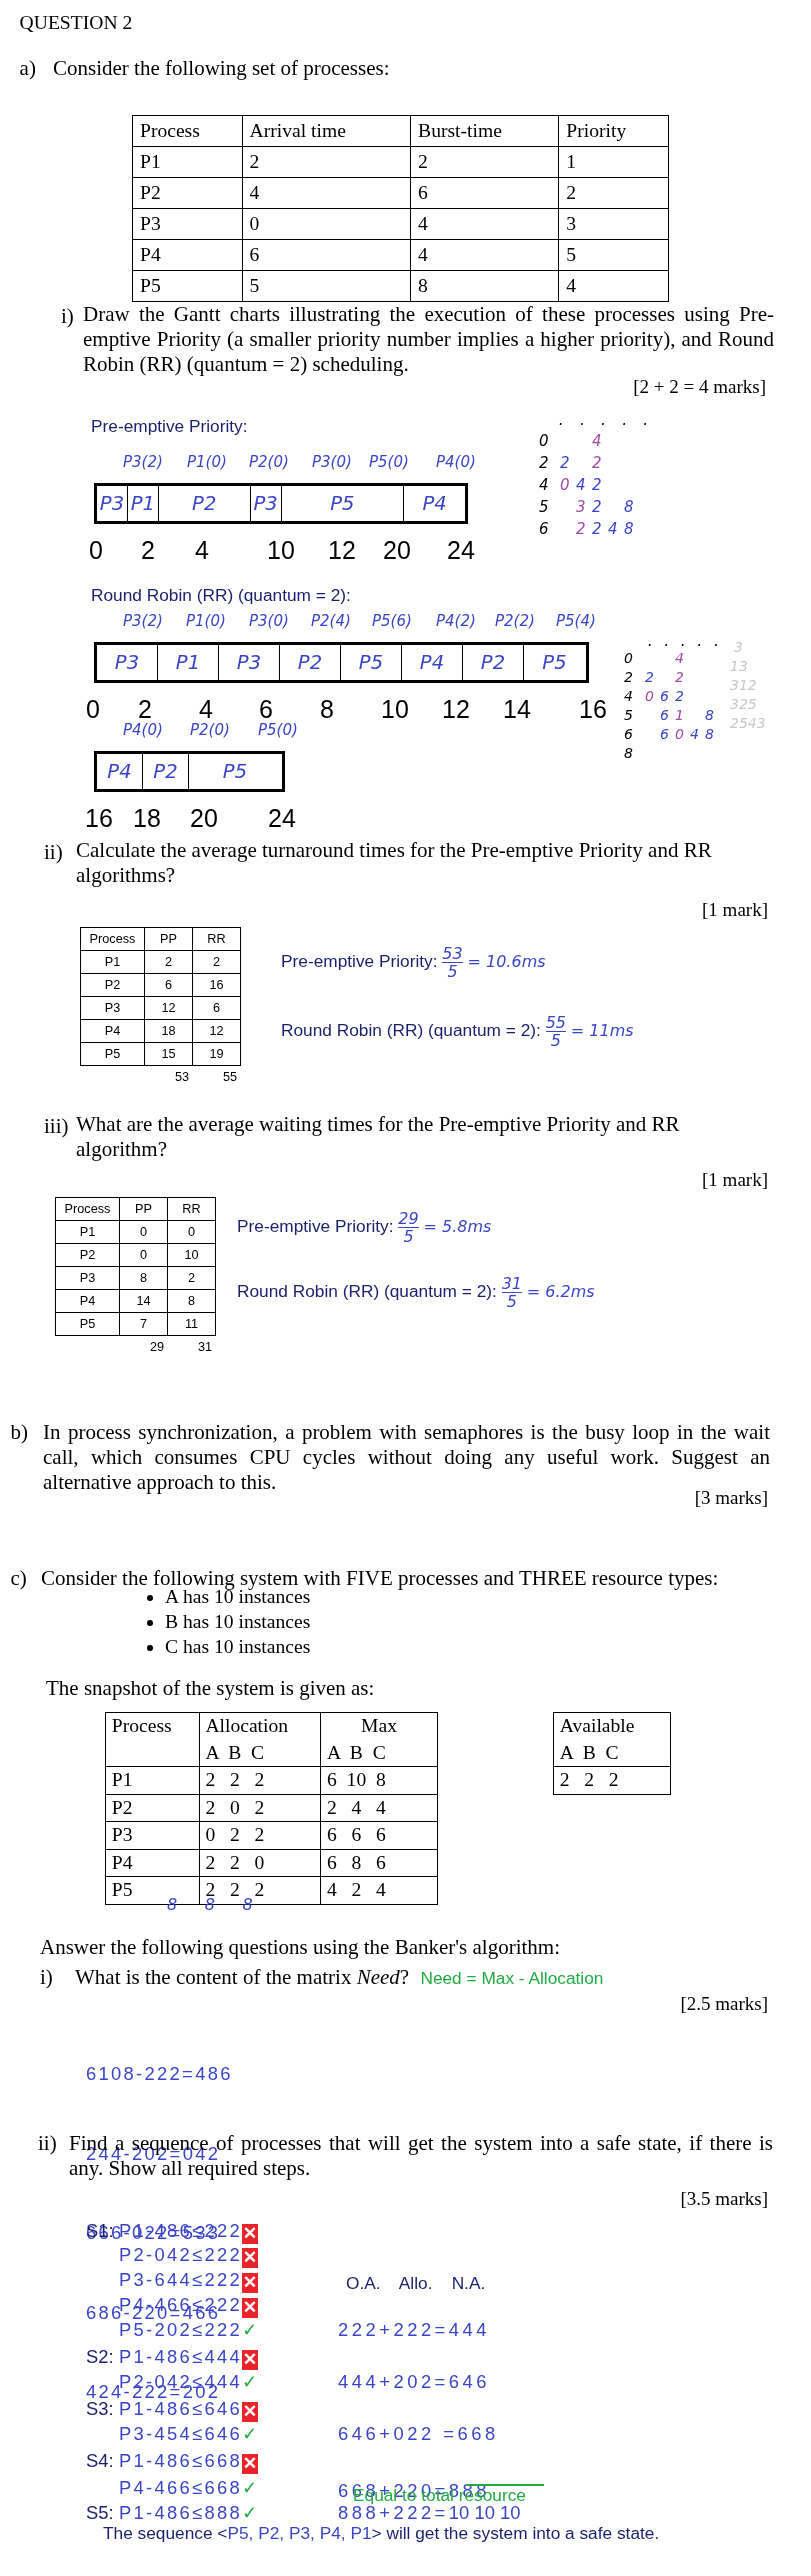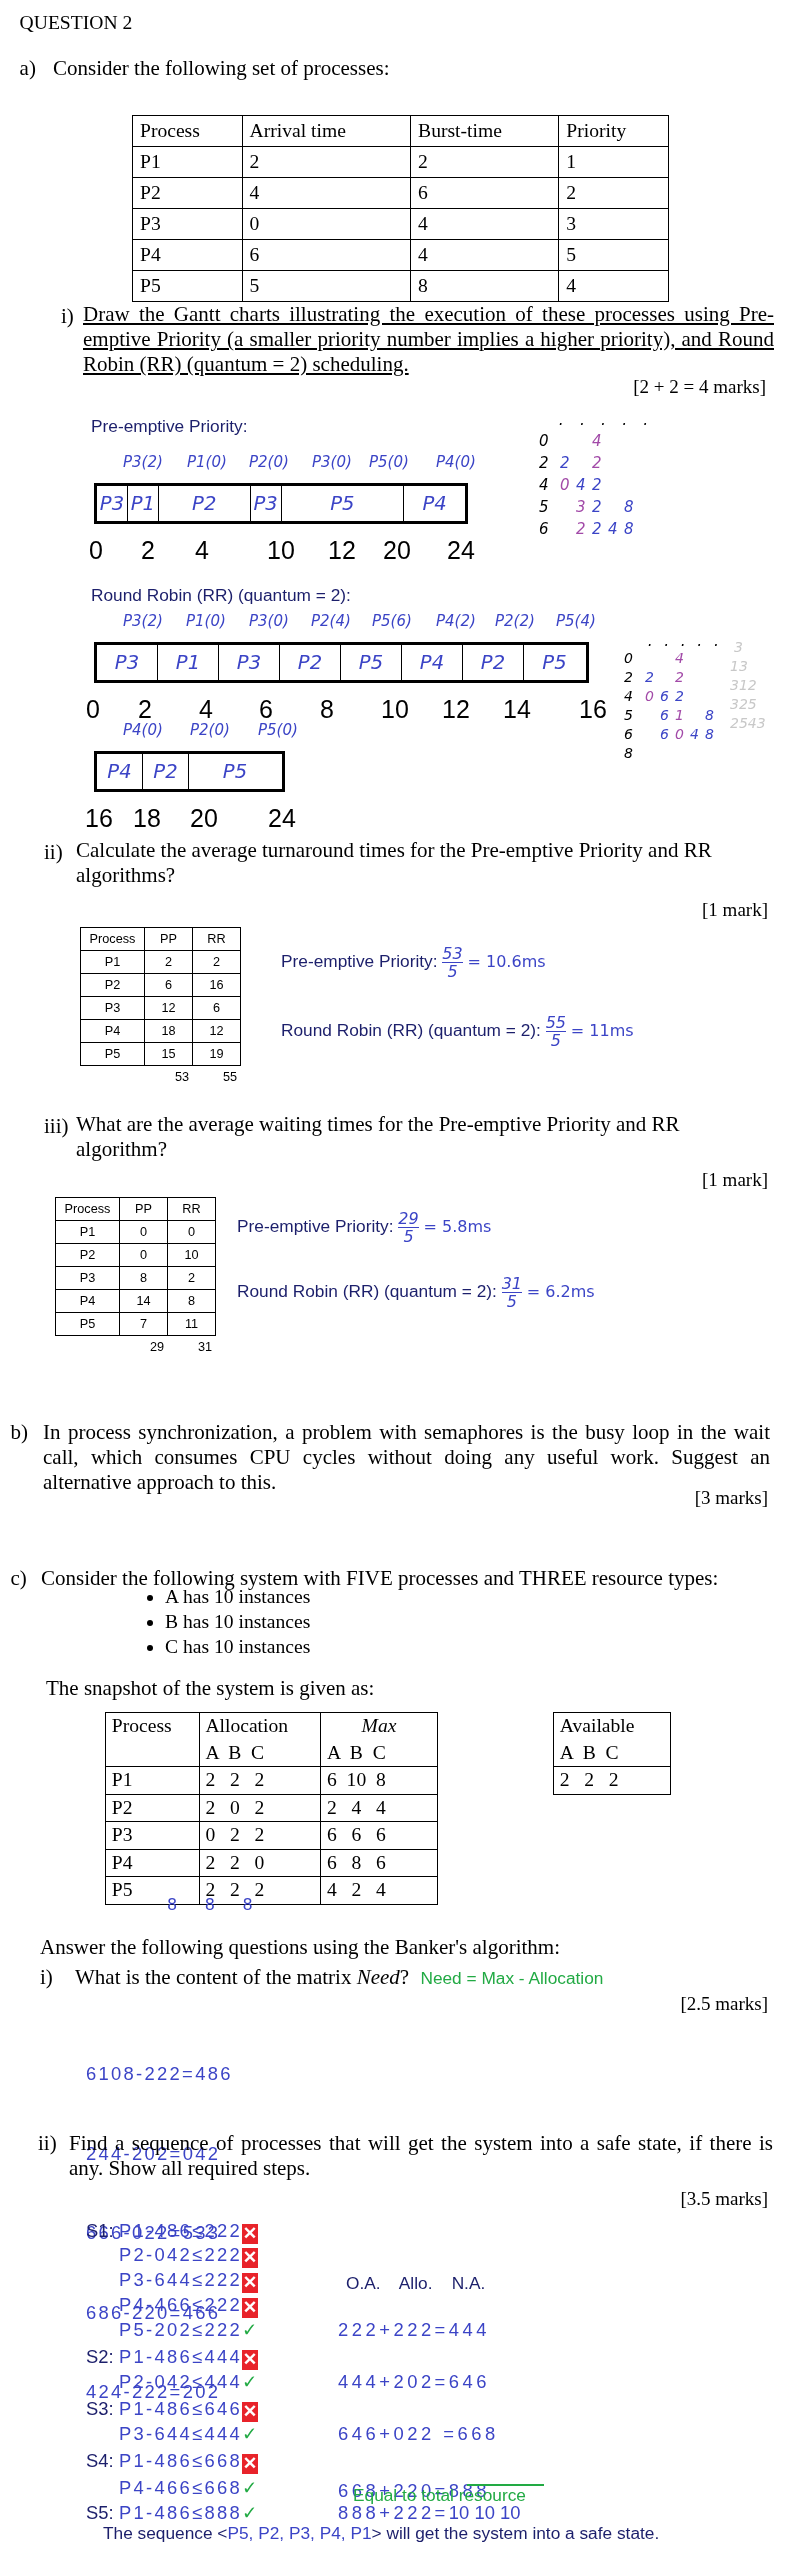--- a/index.html
+++ b/index.html
@@ -1,20 +1,20 @@
 <!DOCTYPE html>
 <html style="font-size:9.2px"><head>
 <meta charset="utf-8">
 <style>
   html, body { margin: 0; padding: 0; background: #ffffff; }
   body { width: 811px; height: 2576px; position: relative; overflow: hidden; }
   .abs { position: absolute; }
   .serif { font-family: "Liberation Serif", "DejaVu Serif", serif; color: #000; }
   .sans { font-family: "Liberation Sans", "DejaVu Sans", sans-serif; }
-  .hand { font-family: "DejaVu Sans", "Liberation Sans", sans-serif; color: #3b44c6; }
+  .hand { font-family: "DejaVu Sans", "Liberation Sans", sans-serif; color: #3b44c6; font-style: italic; }
   .navy { color: #1c1f6b; }
   .blue { color: #3b44c6; }
   .green { color: #22aa44; }
   .q { font-size: 21px; line-height: 25px; }
   .marks { font-size: 19px; text-align: right; width: 230px; font-family: Liberation Serif, serif; }
   .just { text-align: justify; text-align-last: left; }
 
   
   table { border-collapse: collapse; }
   .qtable td { border: 1.2px solid #000; font-family: "Liberation Serif", serif; font-size: 19.6px; padding: 0 0 0 7px; height: 30px; vertical-align: middle; }
@@ -88,21 +88,21 @@
       <tr>
         <td>P5</td>
         <td>5</td>
         <td>8</td>
         <td>4</td>
       </tr>
     </tbody>
 </table>
 
 <div class="abs serif" style="left:61px;top:304px;font-size:21px;">i)</div>
-<div class="abs serif q just" style="left:83px;top:302px;width:691px;text-decoration:underline;">Draw the Gantt charts illustrating the execution of these processes using Pre-emptive Priority (a smaller priority number implies a higher priority), and Round Robin (RR) (quantum = 2) scheduling.</div>
+<div class="abs serif q just" style="left:83px;top:302px;width:691px;">Draw the Gantt charts illustrating the execution of these processes using Pre-emptive Priority (a smaller priority number implies a higher priority), and Round Robin (RR) (quantum = 2) scheduling.</div>
 <div class="abs serif marks" style="left:536px;top:376px;">[2 + 2 = 4 marks]</div>
 
 <div class="abs sans navy" style="left:91px;top:416px;font-size:17.3px;">Pre-emptive Priority:</div>
 <div id="pp-labels">
     <div class="qlabel" style="left:123px;top:453px">P3(2)</div>
     <div class="qlabel" style="left:187px;top:453px">P1(0)</div>
     <div class="qlabel" style="left:249px;top:453px">P2(0)</div>
     <div class="qlabel" style="left:312px;top:453px">P3(0)</div>
     <div class="qlabel" style="left:369px;top:453px">P5(0)</div>
     <div class="qlabel" style="left:436px;top:453px">P4(0)</div>
@@ -359,21 +359,21 @@
   <li>B has 10 instances</li>
   <li>C has 10 instances</li>
 </ul>
 <div class="abs serif q" style="left:46px;top:1676px;">The snapshot of the system is given as:</div>
 
 <table class="abs rtable" style="left:105px;top:1712px;">
   <tbody>
     <tr>
       <td class="nob" style="width:81px;">Process</td>
       <td class="nob" style="width:109px;">Allocation</td>
-      <td class="nob" style="width:104px;text-align:center;font-style:italic;">Max</td>
+      <td class="nob" style="width:104px;text-align:center;">Max</td>
     </tr>
     <tr>
       <td class="not"></td>
       <td class="not">A  B  C</td>
       <td class="not">A  B  C</td>
     </tr>
   </tbody>
   <tbody id="alloc-body">
       <tr>
         <td>P1</td>
@@ -446,21 +446,21 @@
     <div class="step blue" style="left:119px;top:2267px;letter-spacing:2.3px"><span>P3-644≤222</span><span class="xbox">✕</span></div>
     <div class="step blue" style="left:119px;top:2292px;letter-spacing:2.3px"><span>P4-466≤222</span><span class="xbox">✕</span></div>
     <div class="step blue" style="left:119px;top:2317px;letter-spacing:2.3px"><span>P5-202≤222</span><span class="check">✓</span></div>
     <div class="step blue" style="left:338px;top:2317px;letter-spacing:3.5px">222+222=444</div>
     <div class="step navy" style="left:86px;top:2344px">S2:</div>
     <div class="step blue" style="left:119px;top:2344px;letter-spacing:2.3px"><span>P1-486≤444</span><span class="xbox">✕</span></div>
     <div class="step blue" style="left:119px;top:2369px;letter-spacing:2.3px"><span>P2-042≤444</span><span class="check">✓</span></div>
     <div class="step blue" style="left:338px;top:2369px;letter-spacing:3.5px">444+202=646</div>
     <div class="step navy" style="left:86px;top:2396px">S3:</div>
     <div class="step blue" style="left:119px;top:2396px;letter-spacing:2.3px"><span>P1-486≤646</span><span class="xbox">✕</span></div>
-    <div class="step blue" style="left:119px;top:2421px;letter-spacing:2.3px"><span>P3-644≤444</span><span class="check">✓</span></div>
+    <div class="step blue" style="left:119px;top:2421px;letter-spacing:2.3px"><span>P3-454≤646</span><span class="check">✓</span></div>
     <div class="step blue" style="left:338px;top:2421px;letter-spacing:3.5px">646+022 =668</div>
     <div class="step navy" style="left:86px;top:2448px">S4:</div>
     <div class="step blue" style="left:119px;top:2448px;letter-spacing:2.3px"><span>P1-486≤668</span><span class="xbox">✕</span></div>
     <div class="step blue" style="left:119px;top:2475px;letter-spacing:2.3px"><span>P4-466≤668</span><span class="check">✓</span></div>
     <div class="step blue" style="left:338px;top:2478px;letter-spacing:3.5px">668+220=888</div>
     <div class="step navy" style="left:86px;top:2500px">S5:</div>
     <div class="step blue" style="left:119px;top:2500px;letter-spacing:2.3px"><span>P1-486≤888</span><span class="check">✓</span></div>
     <div class="step blue" style="left:338px;top:2500px;letter-spacing:3.5px">888+222=<span style="letter-spacing:0">10 10 10</span></div>
   </div>
 

